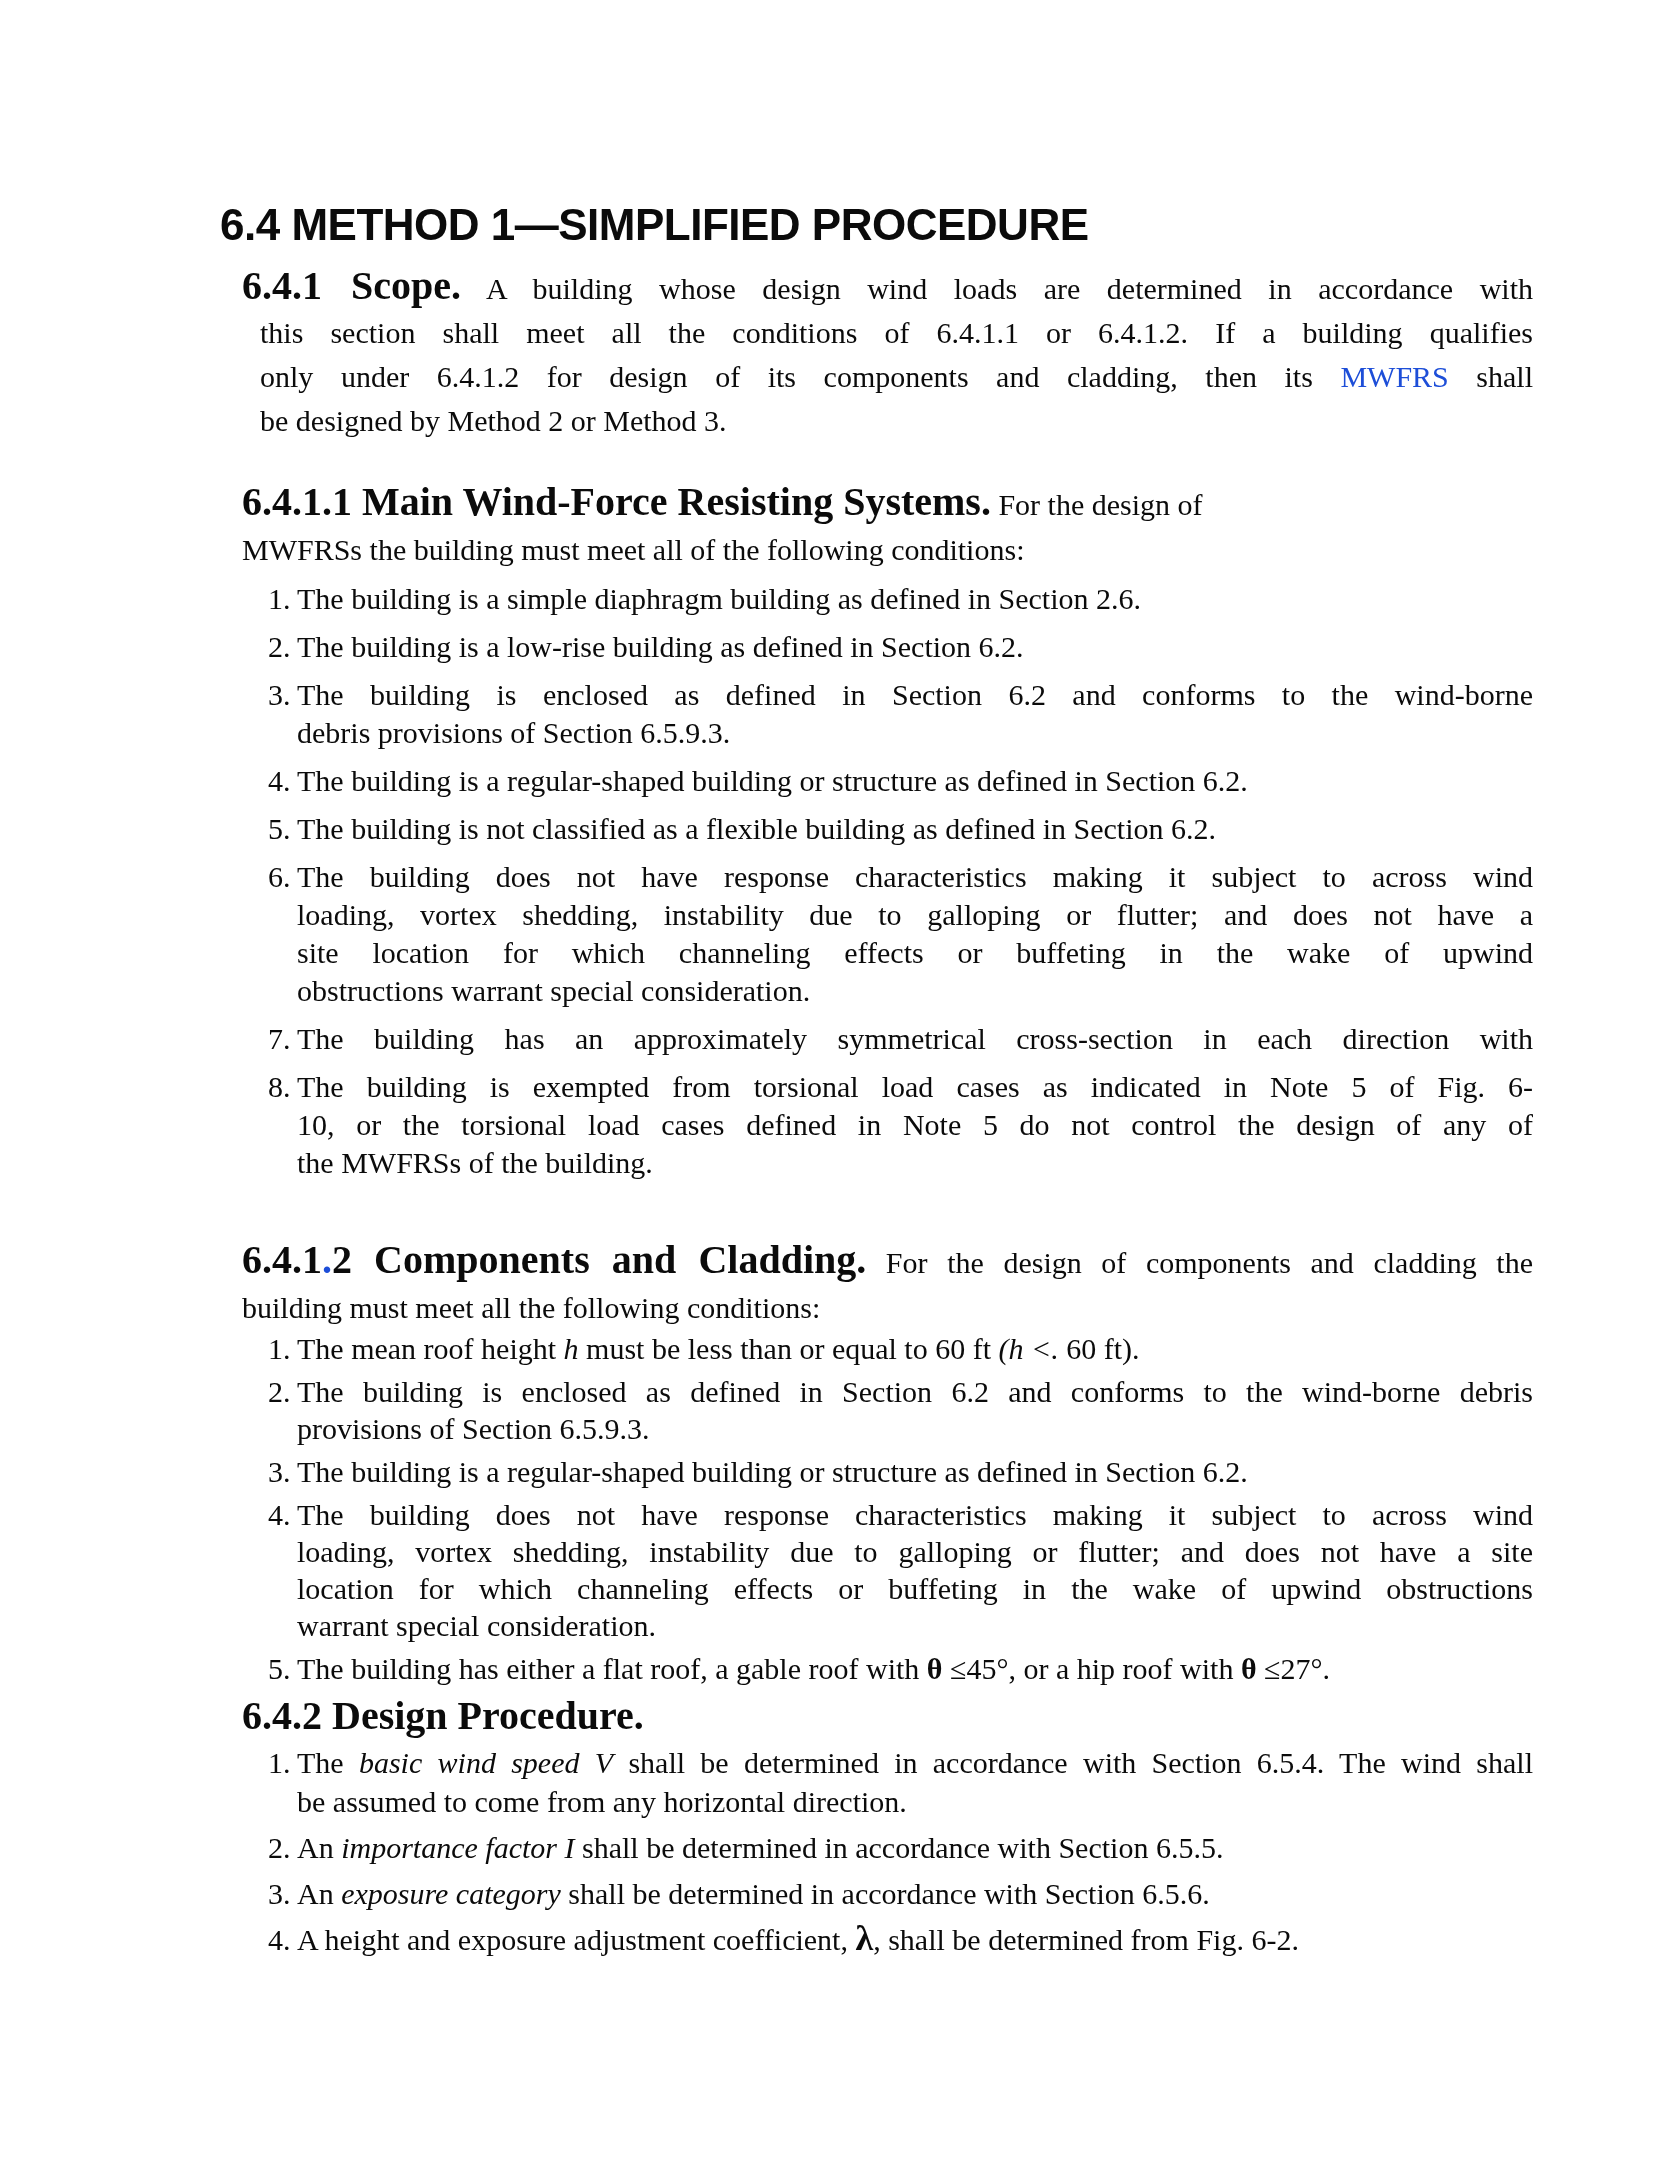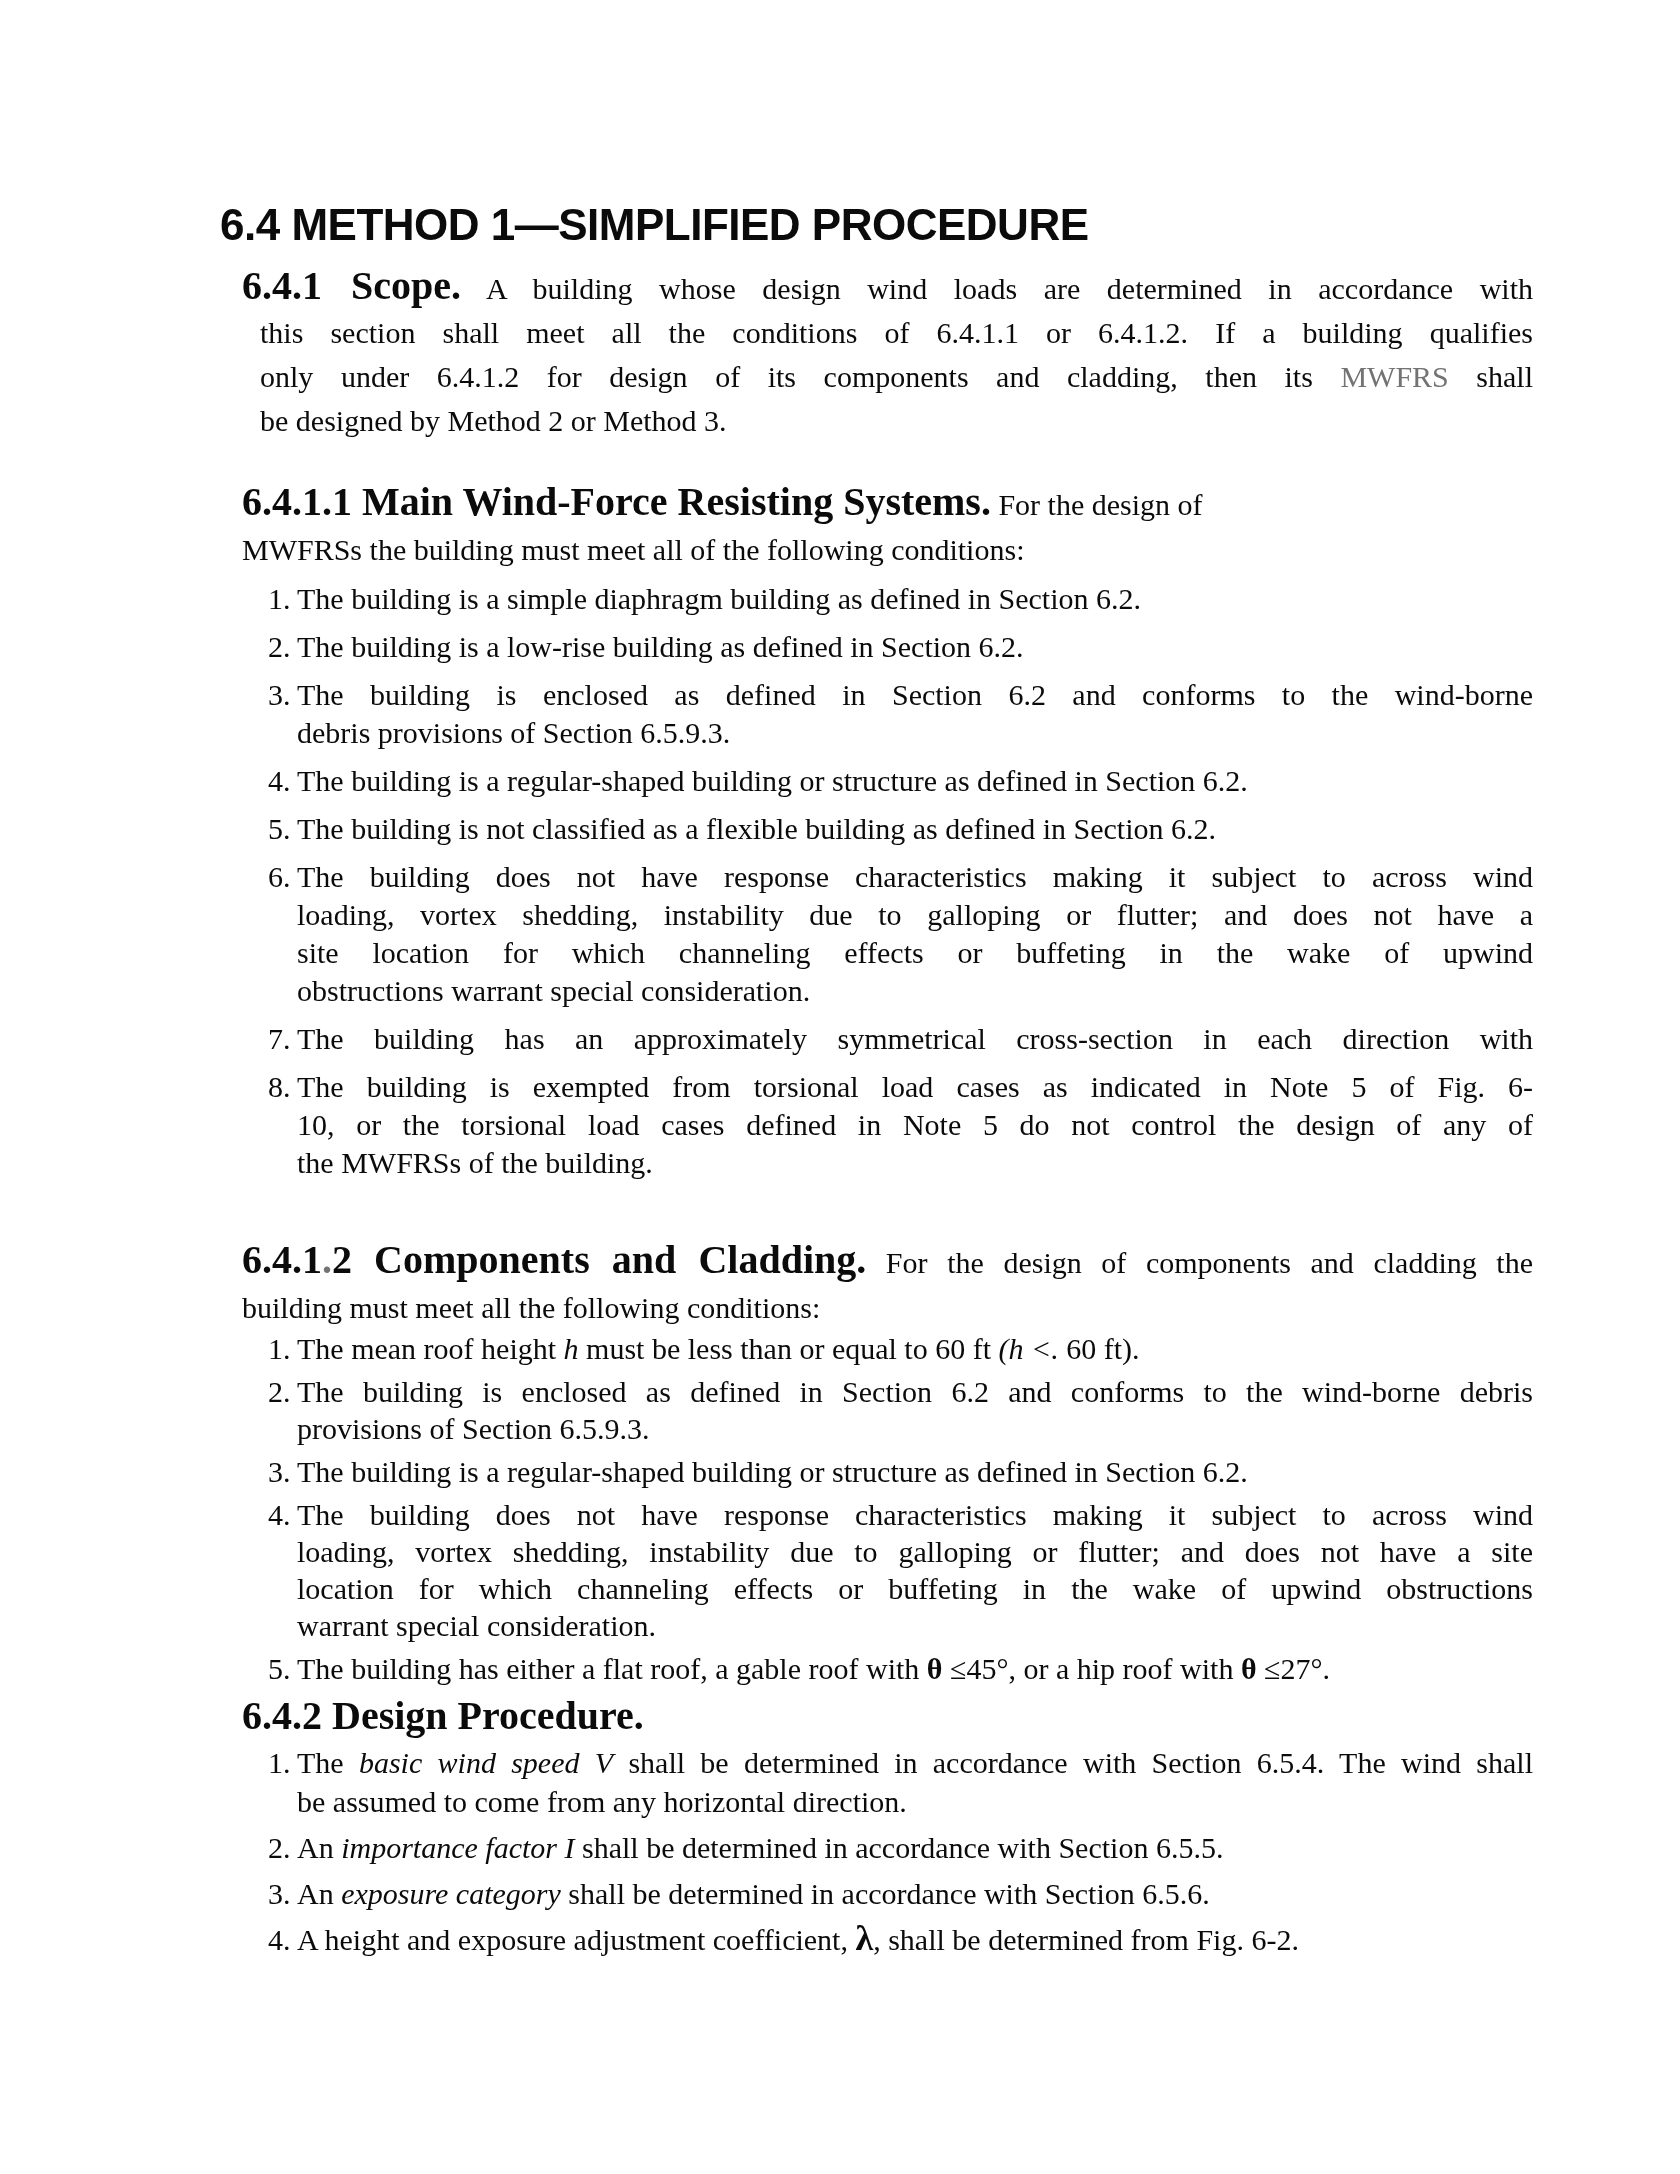--- a/index.html
+++ b/index.html
@@ -45,21 +45,21 @@
   .list1 .li{margin-bottom:10px;}
   .list2{margin-top:0;line-height:37px;}
   .list2 .li{margin-bottom:6px;}
   .list3{margin-top:2px;line-height:39px;}
   .list3 .li{margin-bottom:7px;}
   .li{position:relative;padding-left:55px;}
   .num{position:absolute;left:26px;top:0;}
   
   .hb{font-weight:bold;font-size:40px;}
   .i{font-style:italic;}
-  .green{color:#737373;}
+  .green{color:#1d4ed8;}
   .sym{font-weight:bold;}
   .lam{font-weight:bold;font-size:36px;line-height:1;}
 </style>
 </head>
 <body>
 
 <div class="page">
   <div class="content">
 
     <h1 class="doc-title">6.4 METHOD 1—SIMPLIFIED PROCEDURE</h1>
@@ -73,21 +73,21 @@
 
     <div>
       <div class="hblock h6411 noj">
           <div class="jline"><span class="hb">6.4.1.1 Main Wind-Force Resisting Systems.</span><span> For the design of</span></div>
           <div class="jline last"><span>MWFRSs the building must meet all of the following conditions:</span></div>
         </div>
       <div class="list1">
         <div class="li">
           <span class="num">1.</span>
           <div>
-              <div class="jline last"><span>The building is a simple diaphragm building as defined in Section 6.2.</span></div>
+              <div class="jline last"><span>The building is a simple diaphragm building as defined in Section 2.6.</span></div>
             </div>
         </div>
         <div class="li">
           <span class="num">2.</span>
           <div>
               <div class="jline last"><span>The building is a low-rise building as defined in Section 6.2.</span></div>
             </div>
         </div>
         <div class="li">
           <span class="num">3.</span>

